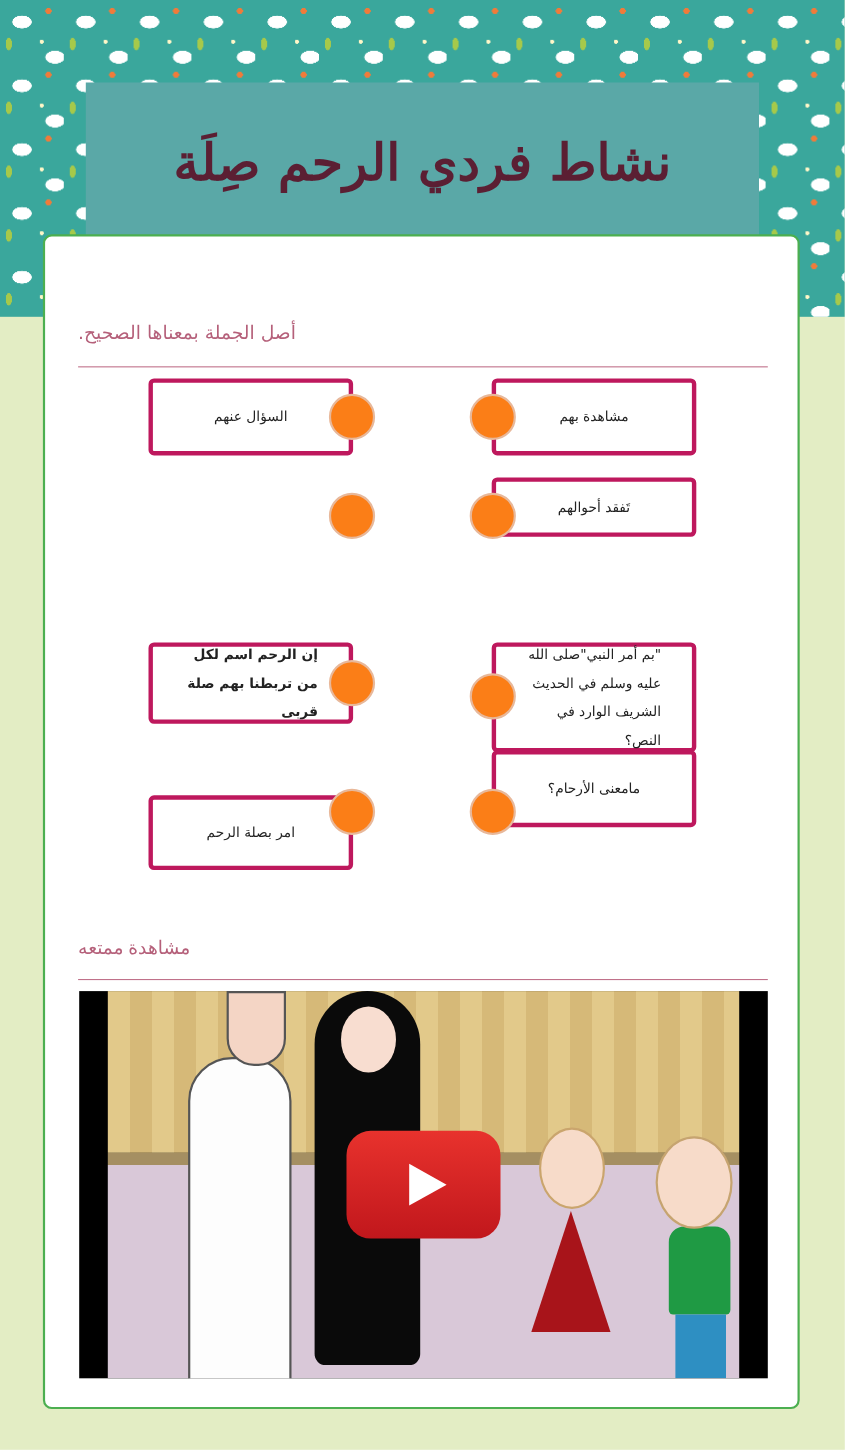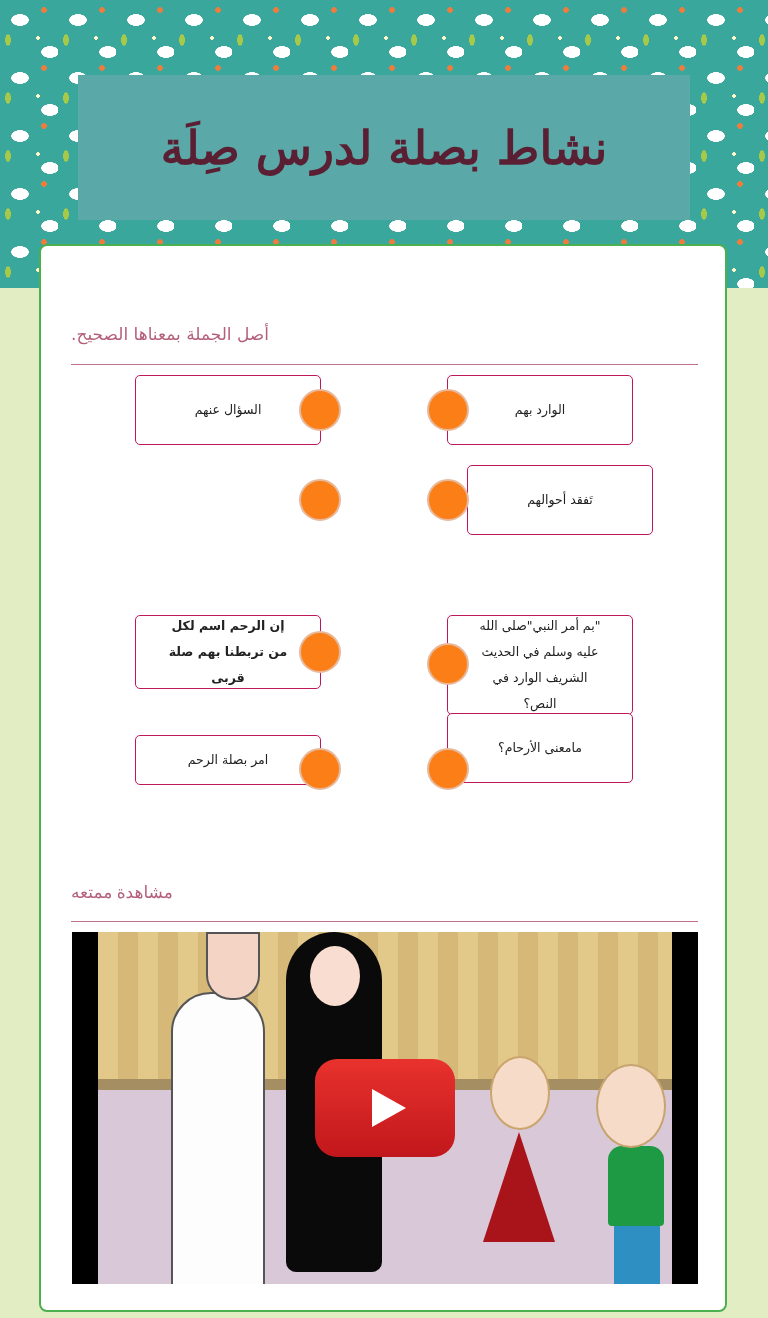--- a/index.html
+++ b/index.html
@@ -24,34 +24,34 @@
     background:#5aa8a7;
     display:flex; flex-direction:column; align-items:center; justify-content:center;
   }
   .title-line {
     font-family:"DejaVu Serif", serif;
     font-size:46px; line-height:64px; color:#5b1f33; font-weight:bold;
     direction:rtl; text-align:center;
   }
   .card {
     position:absolute; left:39px; top:213px; width:688px; height:1068px;
-    background:#ffffff; border:2px solid #4caf50; border-radius:8px; box-sizing:border-box;margin-top:31px;
+    background:#ffffff; border:2px solid #4caf50; border-radius:8px; box-sizing:border-box;
   }
   .section-title {
     position:absolute; left:30px; width:627px;
     font-size:17px; color:#b5607a; direction:rtl; text-align:left;
   }
   .rule {
     position:absolute; left:30px; width:627px; height:1px; background:#c0718a;
   }
   .match-box {
     position:absolute; width:186px; background:#fff;
-    border:1px solid #be185d; border-radius:5px; box-sizing:border-box;
+    border:4px solid #be185d; border-radius:5px; box-sizing:border-box;
     display:flex; align-items:center; justify-content:center;
-    font-size:12.5px; color:#222; direction:rtl; text-align:center; line-height:26px;
+    font-size:12.5px; color:#222; direction:rtl; text-align:right; line-height:26px;
     padding:0 28px;
   }
   .dot {
     position:absolute; width:42px; height:42px; border-radius:50%;
     background:#fb7e17; border:2px solid #e8b89a; box-sizing:border-box;
     cursor:pointer;
   }
   .video {
     position:absolute; left:31px; top:686px; width:626px; height:352px;
     background:#000; overflow:hidden;
@@ -75,43 +75,43 @@
     width:0; height:0; border-top:19px solid transparent; border-bottom:19px solid transparent;
     border-left:34px solid #fff; margin-left:8px;
   }
 </style>
 </head>
 <body>
 
 <div class="pattern"></div>
 
 <div class="title-banner">
-  <div class="title-line">نشاط بصلة لدرس صِلَة</div>
+  <div class="title-line">نشاط فردي الرحم صِلَة</div>
 </div>
 
 <div class="card">
 
   <div class="section-title" style="top:78px;">أصل الجملة بمعناها الصحيح.</div>
   <div class="rule" style="top:118px;"></div>
 
   <div class="match-box" style="left:94px; top:129px; height:70px;">السؤال عنهم</div>
   <div class="dot" style="left:258px; top:143px;"></div>
-  <div class="match-box" style="left:406px; top:129px; height:70px;">الوارد بهم</div>
+  <div class="match-box" style="left:406px; top:129px; height:70px;">مشاهدة بهم</div>
   <div class="dot" style="left:386px; top:143px;"></div>
 
   <div class="dot" style="left:258px; top:233px;"></div>
-  <div class="match-box" style="left:426px; top:219px; height:70px;">تَفقد أحوالهم</div>
+  <div class="match-box" style="left:406px; top:219px; height:54px;">تَفقد أحوالهم</div>
   <div class="dot" style="left:386px; top:233px;"></div>
 
   <div class="match-box" style="left:94px; top:369px; height:74px;font-weight:bold;">إن الرحم اسم لكل من تربطنا بهم صلة قربى</div>
   <div class="dot" style="left:258px; top:385px;"></div>
   <div class="match-box" style="left:406px; top:369px; height:100px;">"بم أمر النبي"صلى الله عليه وسلم في الحديث الشريف الوارد في النص؟</div>
   <div class="dot" style="left:386px; top:397px;"></div>
 
-  <div class="match-box" style="left:94px; top:489px; height:50px;">امر بصلة الرحم</div>
+  <div class="match-box" style="left:94px; top:508px; height:68px;">امر بصلة الرحم</div>
   <div class="dot" style="left:258px; top:502px;"></div>
   <div class="match-box" style="left:406px; top:467px; height:70px;">مامعنى الأرحام؟</div>
   <div class="dot" style="left:386px; top:502px;"></div>
 
   <div class="section-title" style="top:636px;font-family:Liberation Serif, serif;">مشاهدة ممتعه</div>
   <div class="rule" style="top:675px;"></div>
 
   <div class="video">
     <div class="scene">
       <div class="stripes"></div>

